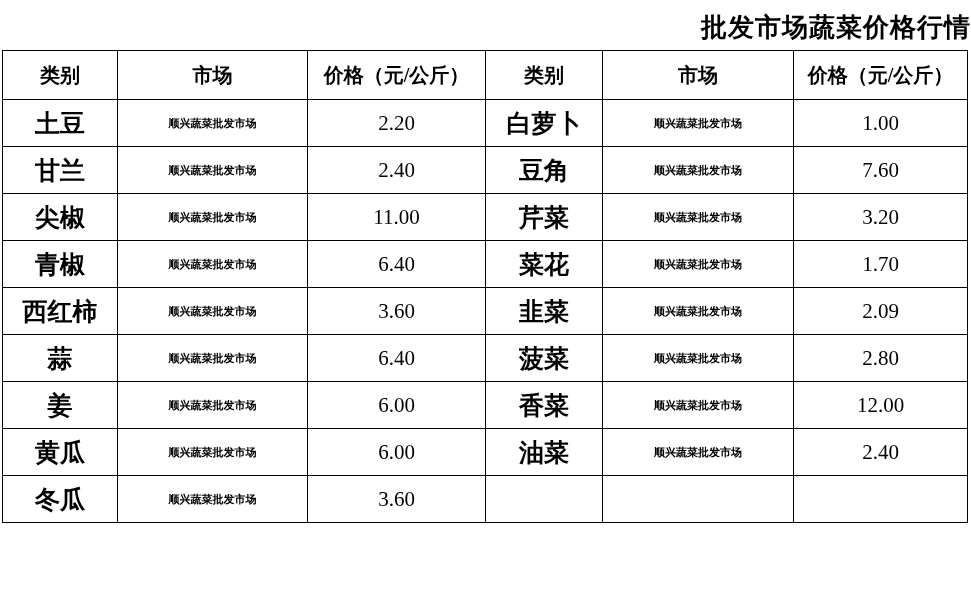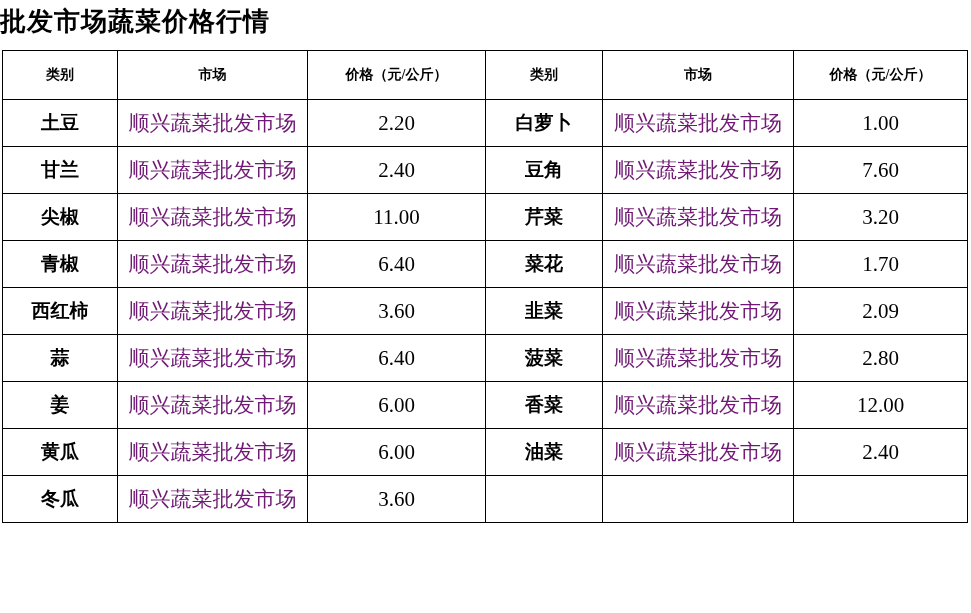--- a/index.html
+++ b/index.html
@@ -10,22 +10,22 @@
   body {
     width: 971px;
     height: 613px;
     overflow: hidden;
     font-family: "Liberation Serif", "DejaVu Serif", serif;
     color: #000000;
   }
   .title-bar {
     height: 50px;
     box-sizing: border-box;
-    padding-top: 7px;
-    text-align: left;
+    padding-top: 13px;
+    text-align: right;
   }
   .title-bar h1 {
     margin: 0;
     font-size: 26px;
     line-height: 30px;
     font-weight: bold;
     letter-spacing: 1px;
   }
   table.price-table {
     border-collapse: collapse;
@@ -37,34 +37,34 @@
   table.price-table td {
     border: 1.5px solid #000000;
     text-align: center;
     vertical-align: middle;
     padding: 0;
     overflow: hidden;
     white-space: nowrap;
   }
   thead th {
     height: 48px;
-    font-size: 14px;
+    font-size: 20px;
     font-weight: bold;
   }
   tbody td {
     height: 46px;
   }
   td.cat {
     font-weight: bold;
-    font-size: 19px;
+    font-size: 25px;
   }
   td.mkt {
-    font-weight: normal;
-    font-size: 21px;
-    color: #701a75;
+    font-weight: bold;
+    font-size: 11px;
+    color: #000000;
   }
   td.price {
     font-size: 21px;
     font-family: "Liberation Serif", "DejaVu Serif", serif;
   }
 </style>
 </head>
 <body>
 
 <div class="title-bar">

